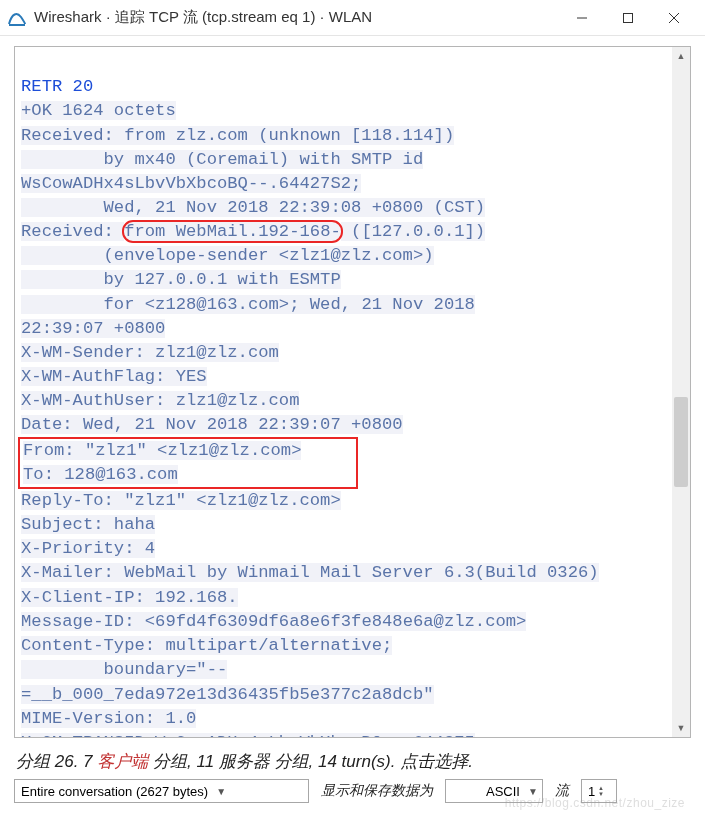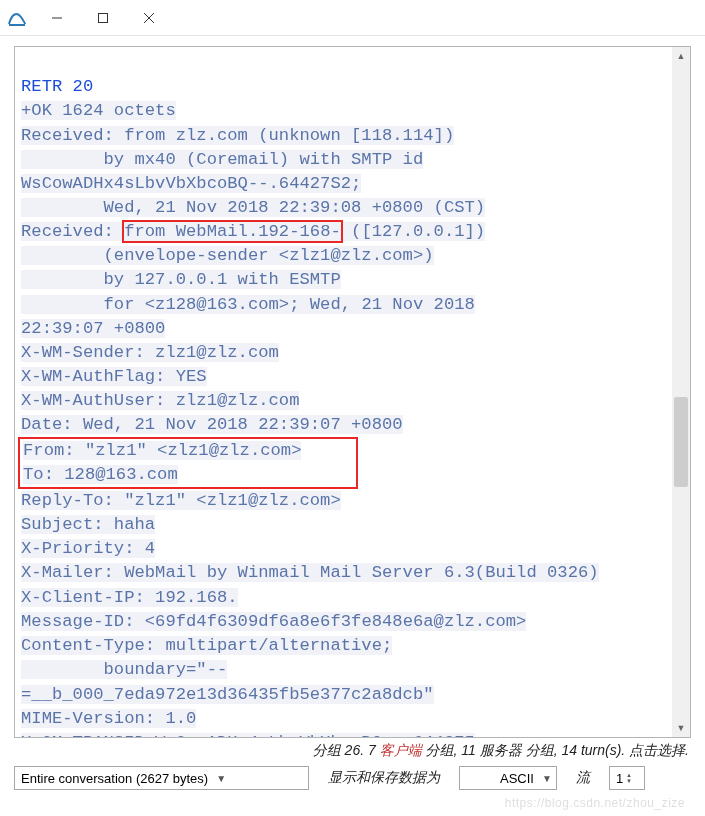--- a/index.html
+++ b/index.html
@@ -63,21 +63,21 @@
 .stream-text span { display: inline; }
 .cmd { color: #1d4ed8; }
 .blur {
   display: inline-block;
   background: #a9b6cf;
   filter: blur(4px);
   -webkit-filter: blur(4px);
   vertical-align: middle;
   border-radius: 3px;
 }
-.red-box { outline: 2px solid #ea2626; outline-offset: 0; }
+.red-box { outline: 2px solid #ea2626; outline-offset: 0; border-radius: 9px; }
 .red-box-block {
   border: 2.5px solid #ea2626;
 }
 .hl { background: rgba(124,138,190,0.11); margin-top: 18px; }
 .scroll-track {
   position: absolute;
   right: 0; top: 0; bottom: 0;
   width: 18px;
   background: #f0f0f0;
 }
@@ -91,31 +91,30 @@
   color: #666;
 }
 .scroll-thumb {
   position: absolute;
   left: 2px;
   width: 14px;
   background: #cdcdcd;
   border-radius: 2px;
 }
 .status-line {
-  padding: 4px 2px 2px 2px;
-  font-size: 14px;
+  padding: 12px 2px 2px 2px;
+  font-size: 17px;
   font-style: italic;
   color: #222;
-  text-align: right;
 }
 .status-line .red { color: #c23333; font-style: italic; }
 .bottom-bar {
   display: flex;
   align-items: center;
-  gap: 19px;
+  gap: 12px;
   padding: 4px 0 0 0;
 }
 .combo {
   border: 1px solid #a7a7a7;
   background: #fff;
   height: 24px;
   display: flex;
   align-items: center;
   padding: 0 4px 0 6px;
   font-size: 13px;
@@ -141,20 +140,21 @@
 </head>
 <body>
 
 <div class="titlebar">
   <span class="app-icon">
     <svg viewBox="0 0 18 18">
         <path d="M1 15 C4 4 9 3 13 8 C15 11 17 14 17 15" fill="none" stroke="#2a7ab9" stroke-width="2"></path>
         <path d="M1 15 L17 15 L17 17 L1 17 Z" fill="#2a7ab9"></path>
       </svg>
   </span>
+  <div class="title-text">Wireshark · 追踪 TCP 流 (tcp.stream eq 1) · WLAN</div>
   <div class="winctrls">
     <div class="winctrl">
         <svg width="10" height="10">
           <line x1="0" y1="5" x2="10" y2="5" stroke="#333" stroke-width="1"></line>
         </svg>
       </div>
     <div class="winctrl">
         <svg width="10" height="10">
           <rect x="0.5" y="0.5" width="9" height="9" fill="none" stroke="#333" stroke-width="1"></rect>
         </svg>

